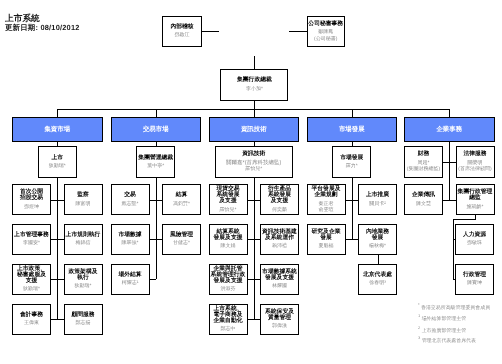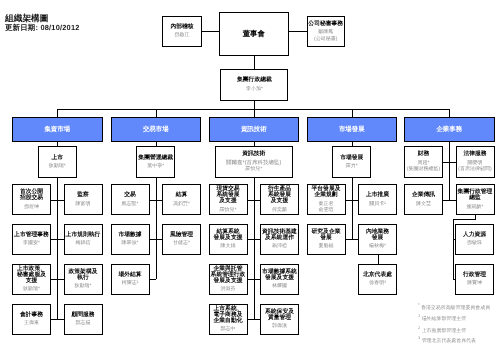--- a/index.html
+++ b/index.html
@@ -22,33 +22,28 @@
   .ln{position:absolute;background:#000;}
   #title{position:absolute;left:5px;top:13.8px;font-weight:bold;font-size:8.7px;color:#1a1a1a;letter-spacing:0px;line-height:1;}
   #subtitle{position:absolute;left:5px;top:24px;font-weight:bold;font-size:7.4px;color:#1a1a1a;letter-spacing:0.22px;line-height:1;}
   .fn{position:absolute;color:#8f8f8f;white-space:nowrap;font-size:4.95px;line-height:1;}
   .fn .fnm{font-size:0.82em;vertical-align:super;}
 </style>
 </head>
 <body>
 
 <div id="chart">
-<div id="title">組織架構圖</div>
+<div id="title">上市系統</div>
 <div id="subtitle">更新日期: 08/10/2012</div>
 <div class="box" style="left:162px;top:15.5px;width:40px;height:31px">
 <div class="tw">
 <div class="t">內部稽核</div>
 </div>
 <div class="nw">
 <div class="n">鄧啟江</div>
-</div>
-</div>
-<div class="box big" style="left:219px;top:12px;width:69.5px;height:44px">
-<div class="tw">
-<div class="t">董事會</div>
 </div>
 </div>
 <div class="box" style="left:306.5px;top:15.5px;width:38.5px;height:31.5px">
 <div class="tw">
 <div class="t">公司秘書事務</div>
 </div>
 <div class="nw">
 <div class="n">鄒陳鳳</div>
 <div class="n">(公司秘書)</div>
 </div>

